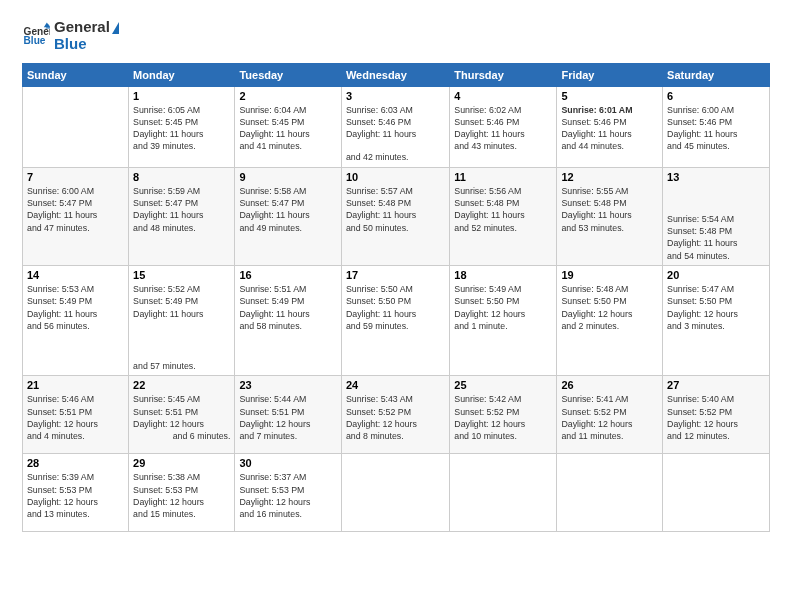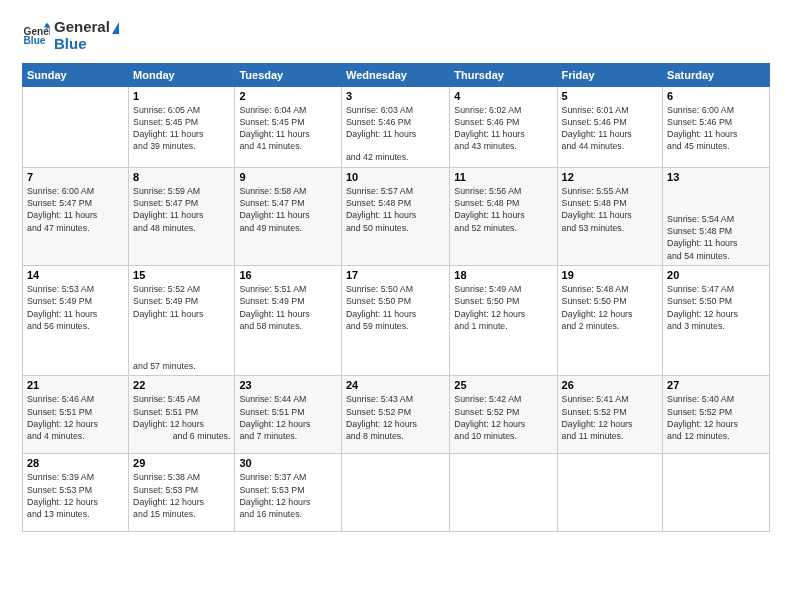--- a/index.html
+++ b/index.html
@@ -148,21 +148,21 @@
             <div class="day-info">
               <span style="display: block;">Sunrise: 6:02 AM</span>
               <span style="display: block;">Sunset: 5:46 PM</span>
               <span style="display: block;">Daylight: 11 hours</span>
               <span style="display: block;">and 43 minutes.</span>
             </div>
           </td>
           <td>
             <span class="day-num">5</span>
             <div class="day-info">
-              <span style="display: block;">Sunrise: 6:01 AM</span>
+              <span style="display: block; font-weight: bold;">Sunrise: 6:01 AM</span>
               <span style="display: block;">Sunset: 5:46 PM</span>
               <span style="display: block;">Daylight: 11 hours</span>
               <span style="display: block;">and 44 minutes.</span>
             </div>
           </td>
           <td>
             <span class="day-num">6</span>
             <div class="day-info">
               <span style="display: block;">Sunrise: 6:00 AM</span>
               <span style="display: block;">Sunset: 5:46 PM</span>

